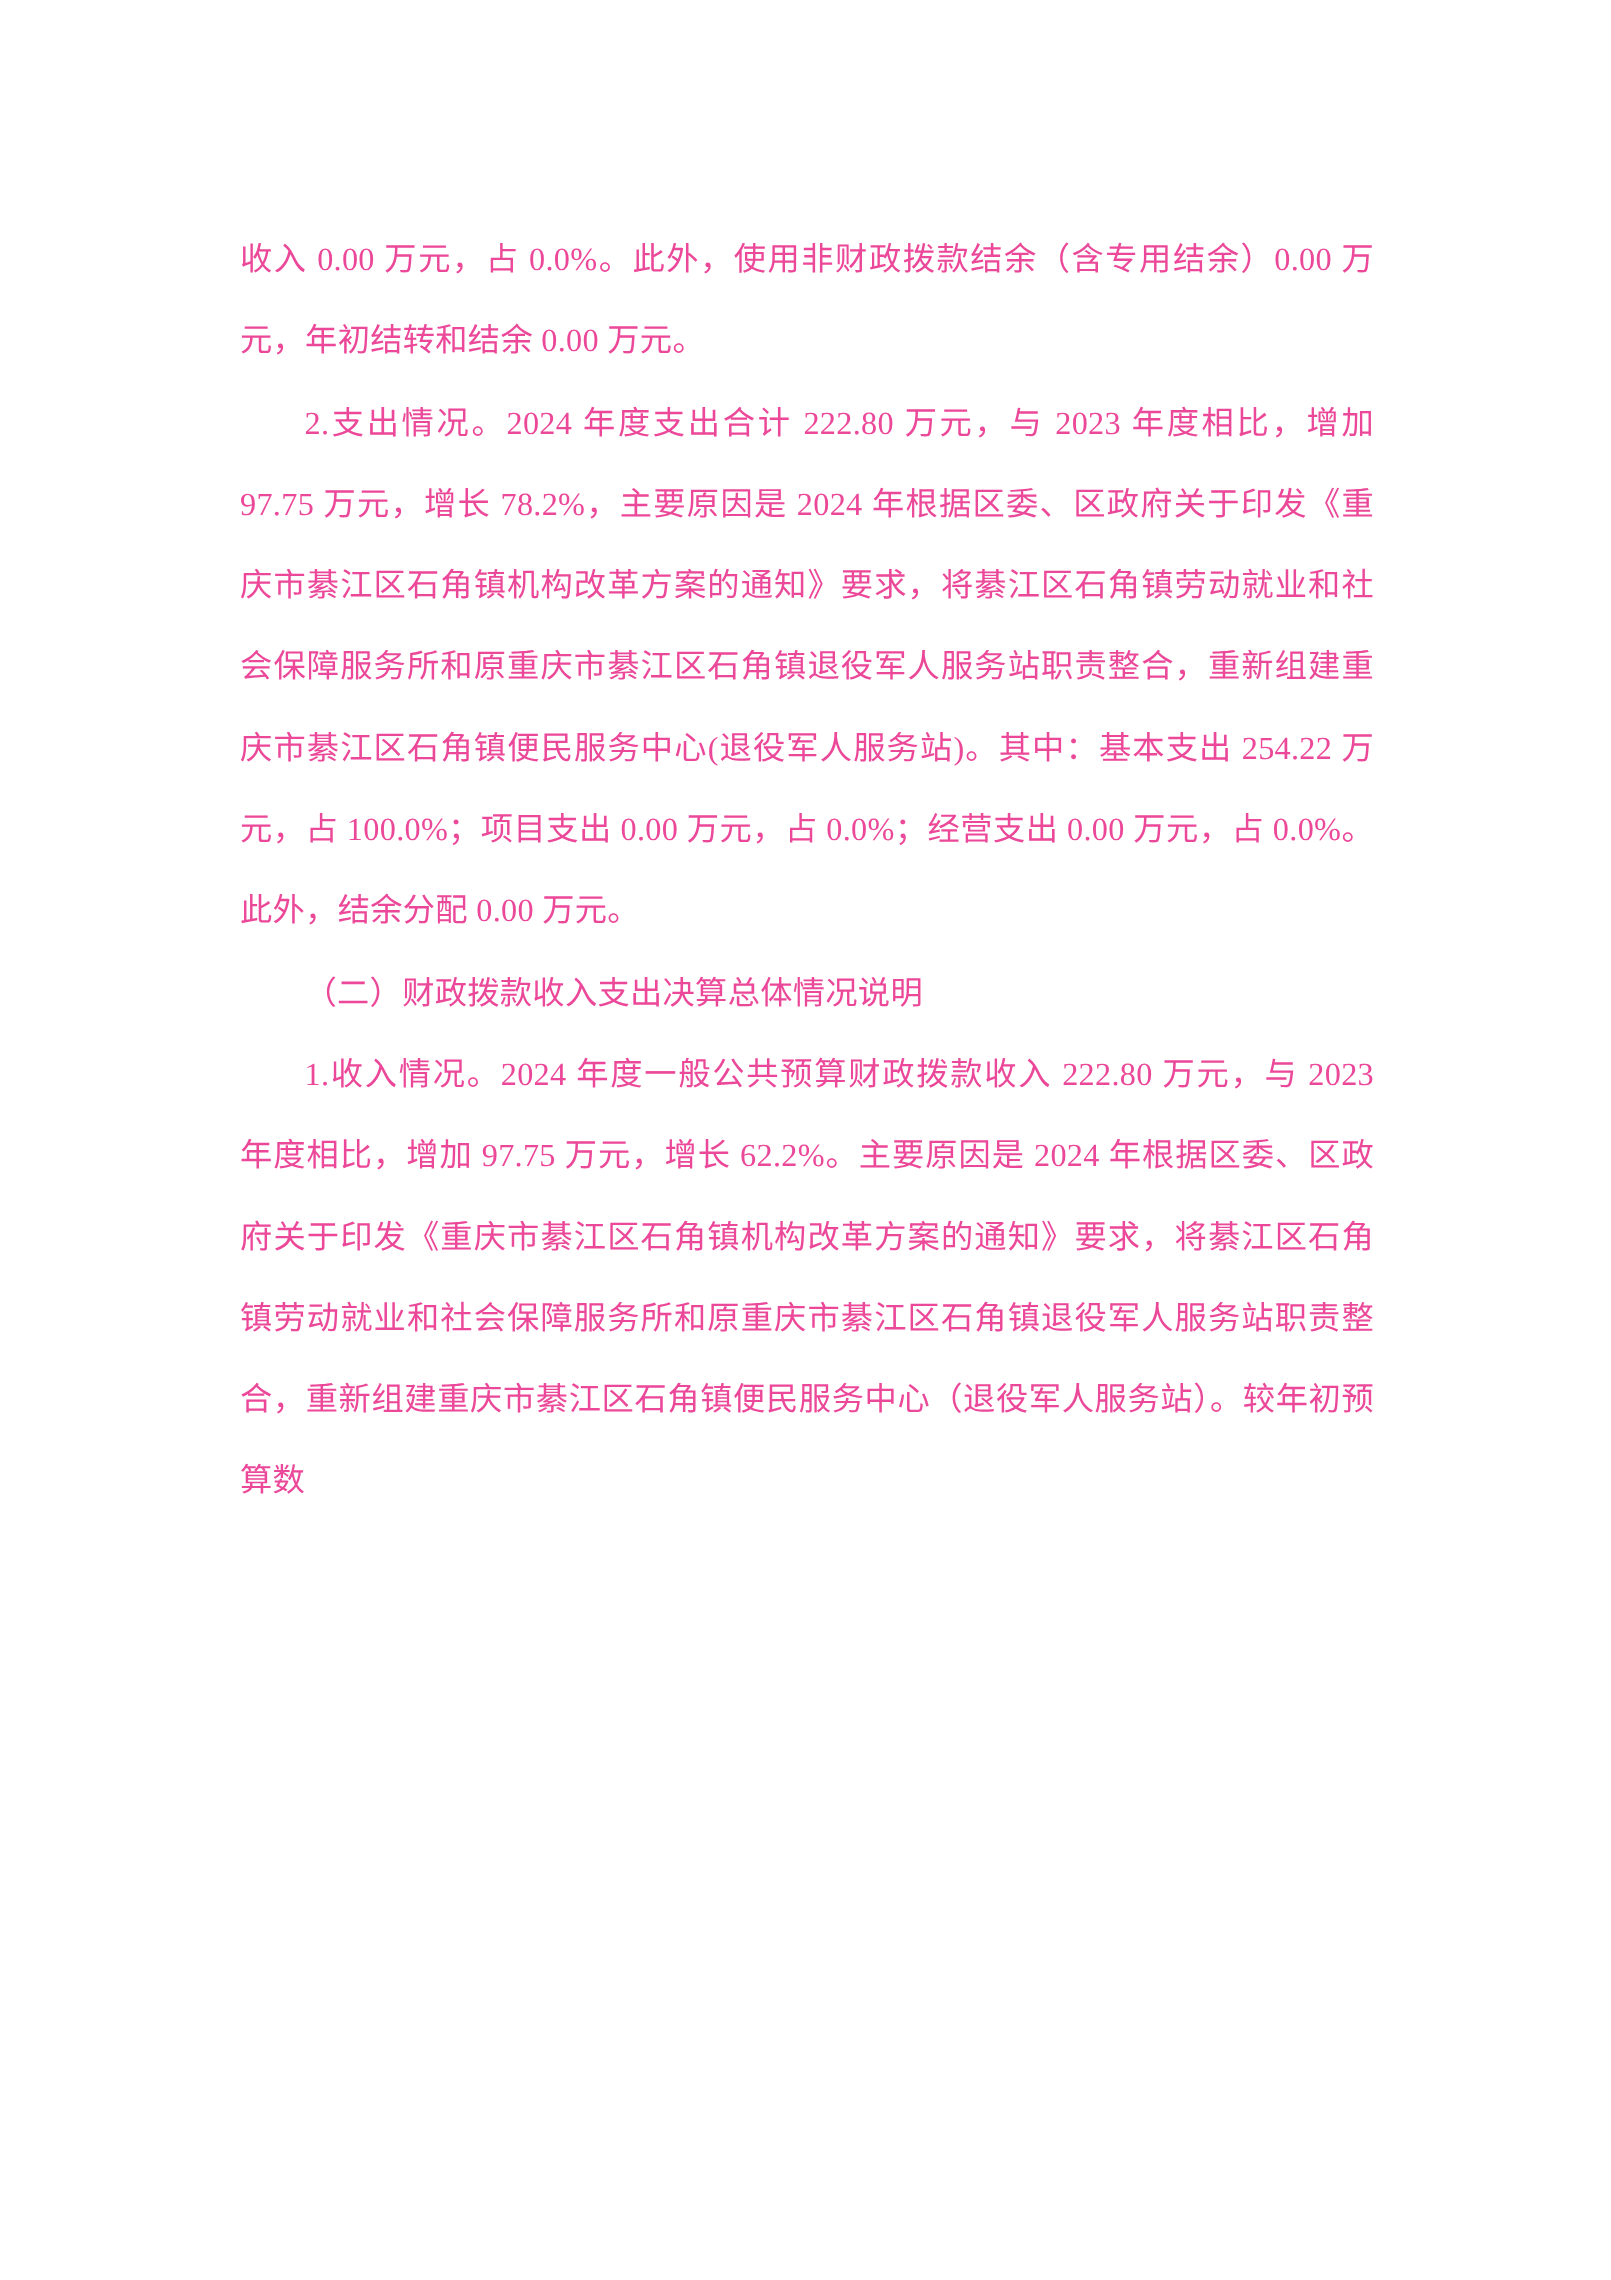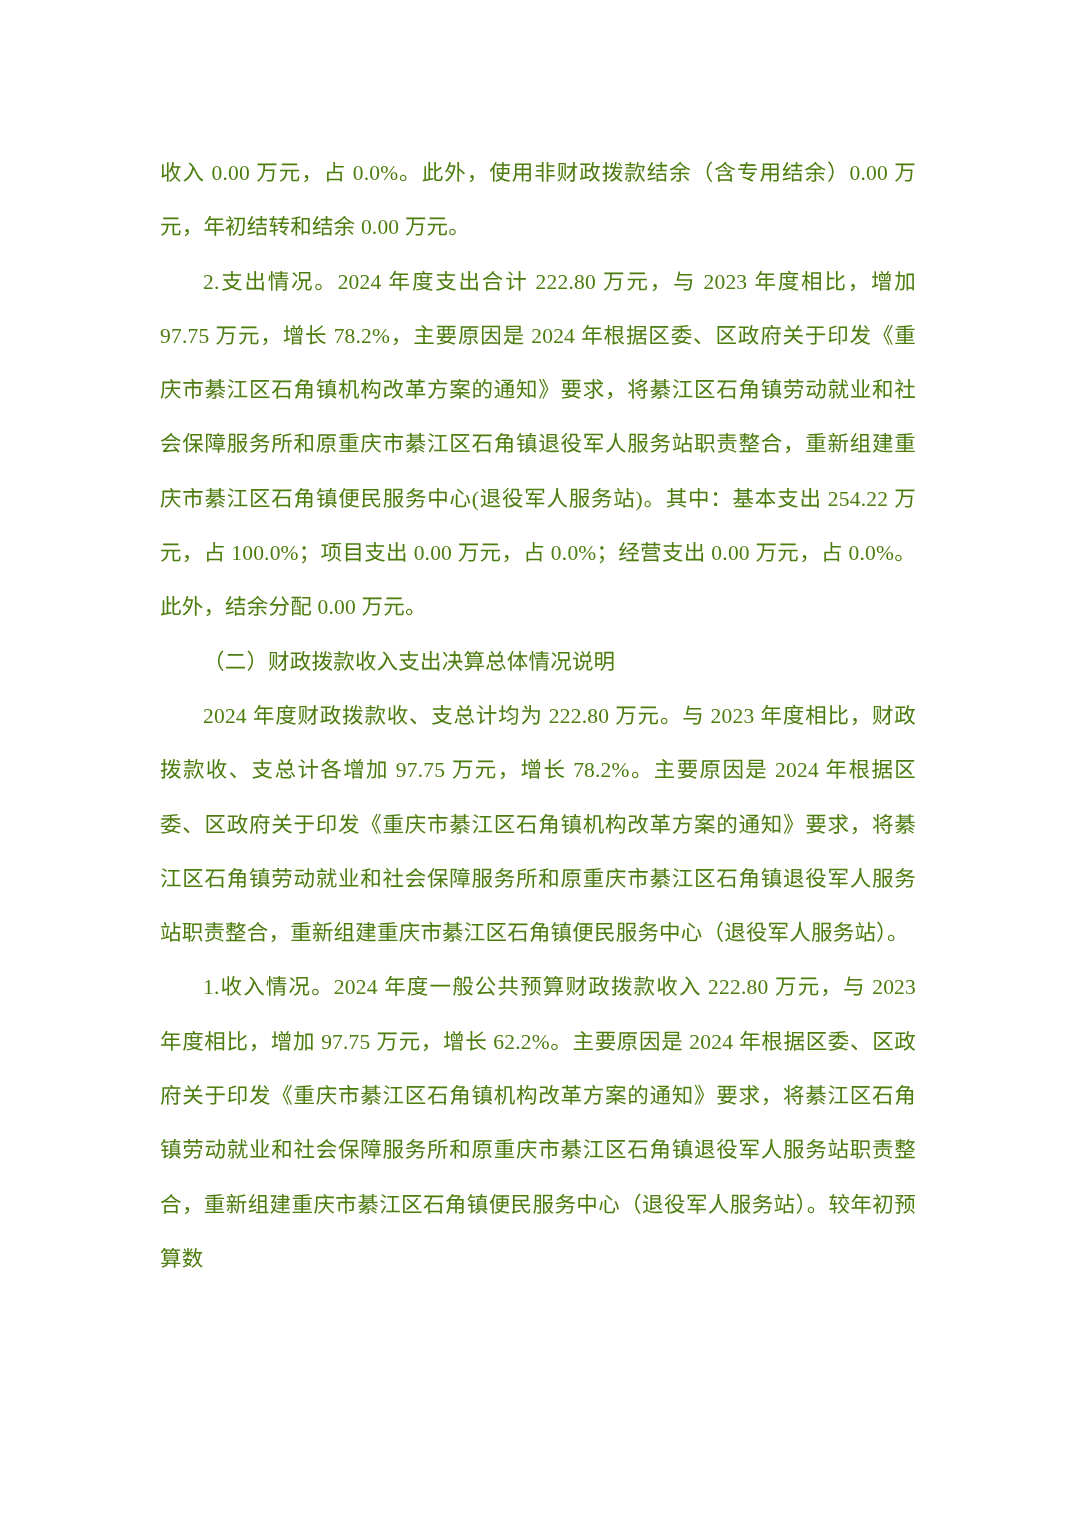--- a/index.html
+++ b/index.html
@@ -33,21 +33,20 @@
     padding: 0;
   }
   .doc-body p.para.indent {
     text-indent: 2em;
   }
 </style>
 </head>
 <body>
 
 <div class="page" style="background: rgb(255, 255, 255);">
-  <div class="doc-body" style="color: #4d7c0f;">
+  <div class="doc-body" style="color: #ec4899;">
 
   <p class="para">收入 0.00 万元，占 0.0%。此外，使用非财政拨款结余（含专用结余）0.00 万元，年初结转和结余 0.00 万元。</p>
       <p class="para indent">2.支出情况。2024 年度支出合计 222.80 万元，与 2023 年度相比，增加 97.75 万元，增长 78.2%，主要原因是 2024 年根据区委、区政府关于印发《重庆市綦江区石角镇机构改革方案的通知》要求，将綦江区石角镇劳动就业和社会保障服务所和原重庆市綦江区石角镇退役军人服务站职责整合，重新组建重庆市綦江区石角镇便民服务中心(退役军人服务站)。其中：基本支出 254.22 万元，占 100.0%；项目支出 0.00 万元，占 0.0%；经营支出 0.00 万元，占 0.0%。此外，结余分配 0.00 万元。</p>
       <p class="para indent">（二）财政拨款收入支出决算总体情况说明</p>
-      <p class="para indent">2024 年度财政拨款收、支总计均为 222.80 万元。与 2023 年度相比，财政拨款收、支总计各增加 97.75 万元，增长 78.2%。主要原因是 2024 年根据区委、区政府关于印发《重庆市綦江区石角镇机构改革方案的通知》要求，将綦江区石角镇劳动就业和社会保障服务所和原重庆市綦江区石角镇退役军人服务站职责整合，重新组建重庆市綦江区石角镇便民服务中心（退役军人服务站）。</p>
       <p class="para indent">1.收入情况。2024 年度一般公共预算财政拨款收入 222.80 万元，与 2023 年度相比，增加 97.75 万元，增长 62.2%。主要原因是 2024 年根据区委、区政府关于印发《重庆市綦江区石角镇机构改革方案的通知》要求，将綦江区石角镇劳动就业和社会保障服务所和原重庆市綦江区石角镇退役军人服务站职责整合，重新组建重庆市綦江区石角镇便民服务中心（退役军人服务站）。较年初预算数</p>
     </div>
 </div>
 
 </body></html>

